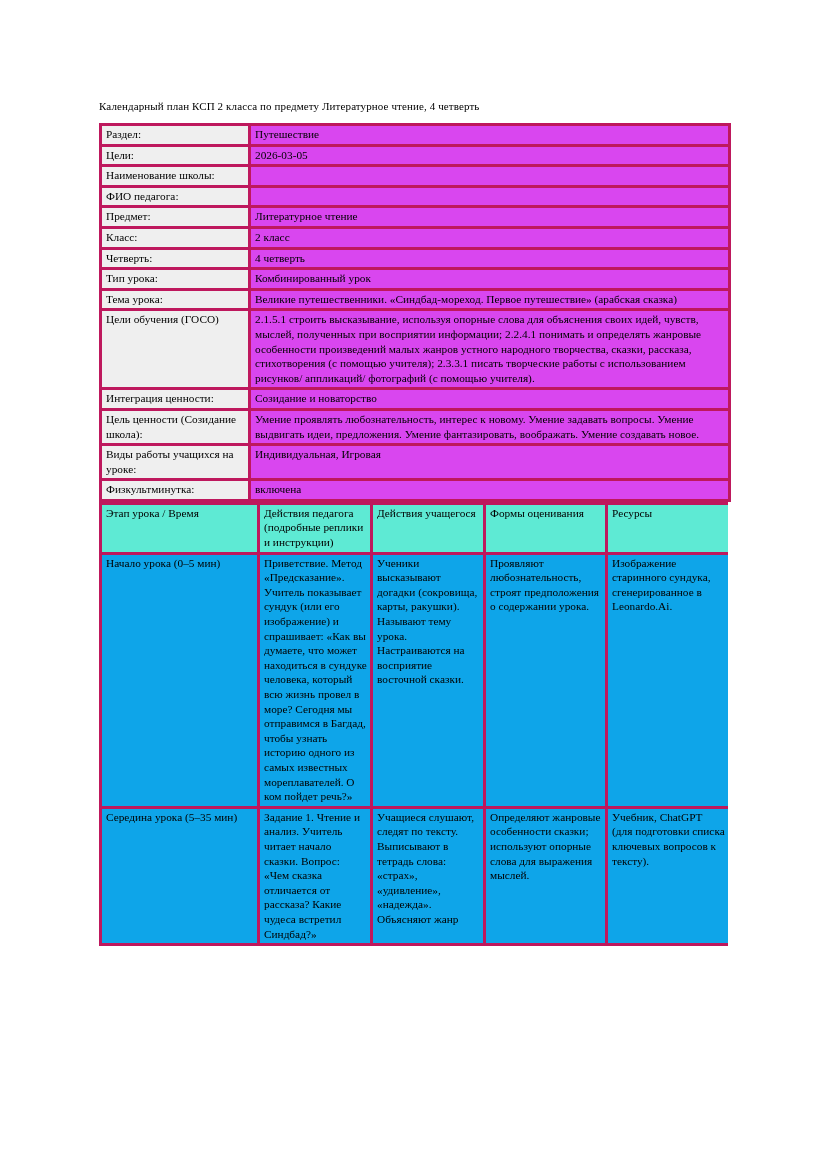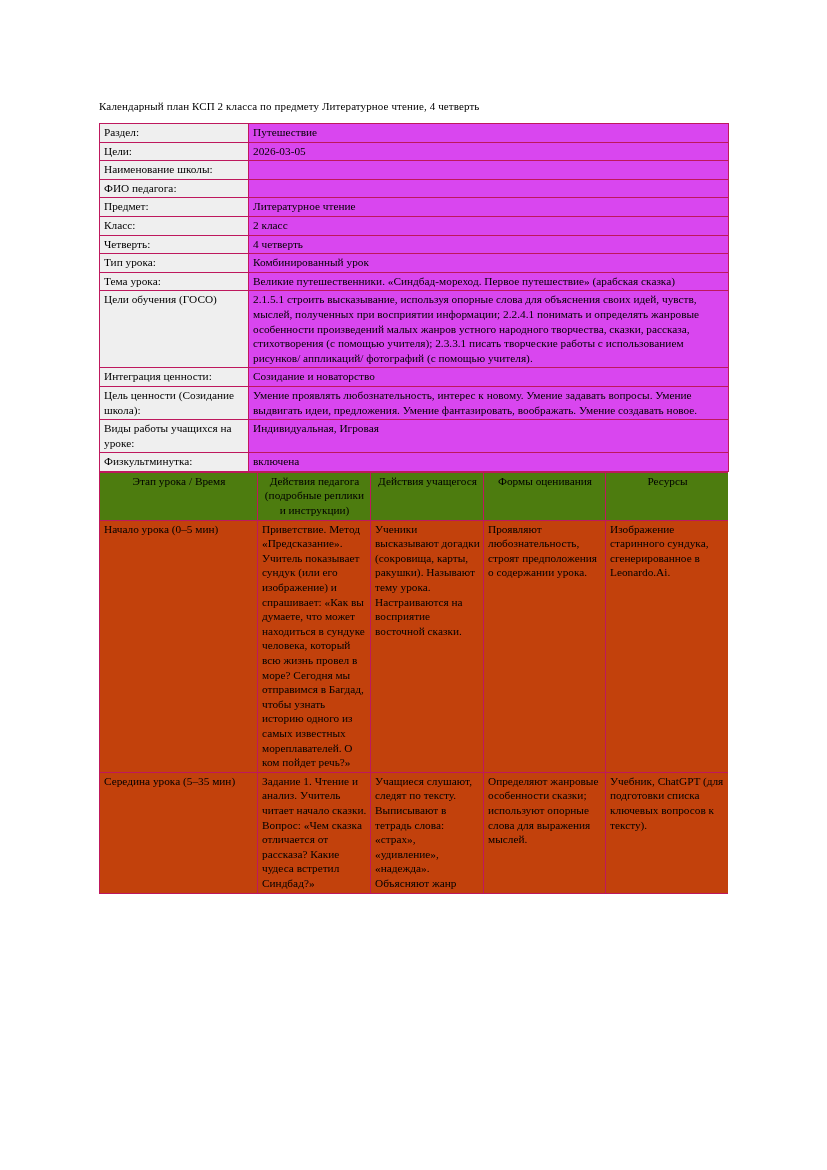--- a/index.html
+++ b/index.html
@@ -41,21 +41,21 @@
   }
 
   table.meta, table.flow {
     border-collapse: collapse;
     width: 629px;
     table-layout: fixed;
     font-size: 11.3px;
     line-height: 14.6px;
   }
   table.meta td, table.flow td, table.flow th {
-    border: 1px solid #be185d;
+    border: 3px solid #be185d;
     vertical-align: top;
     padding: 1px 3px 2px 4px;
     word-wrap: break-word;
     overflow-wrap: break-word;
     hyphens: none;
   }
   table.meta td.label {
     background: #efefef;
     width: 149px;
   }
@@ -63,25 +63,25 @@
     background: #d946ef;
   }
 
   .section-label {
     font-size: 11.3px;
     line-height: 15px;
     margin: 6px 0 7px 0;
   }
 
   table.flow th {
-    background: #4d7c0f;
-    text-align: center;
+    background: #5eead4;
+    text-align: left;
     font-weight: normal;
   }
-  table.flow td { background: #c2410c; margin-top: 16px; }
+  table.flow td { background: #0ea5e9; margin-top: 16px; }
 
   .col-stage  { width: 158px; }
   .col-teach  { width: 113px; }
   .col-stud   { width: 113px; }
   .col-assess { width: 122px; }
   .col-res    { width: 123px; }
 
   .flow-wrap {
     width: 629px;
     height: 534px;

